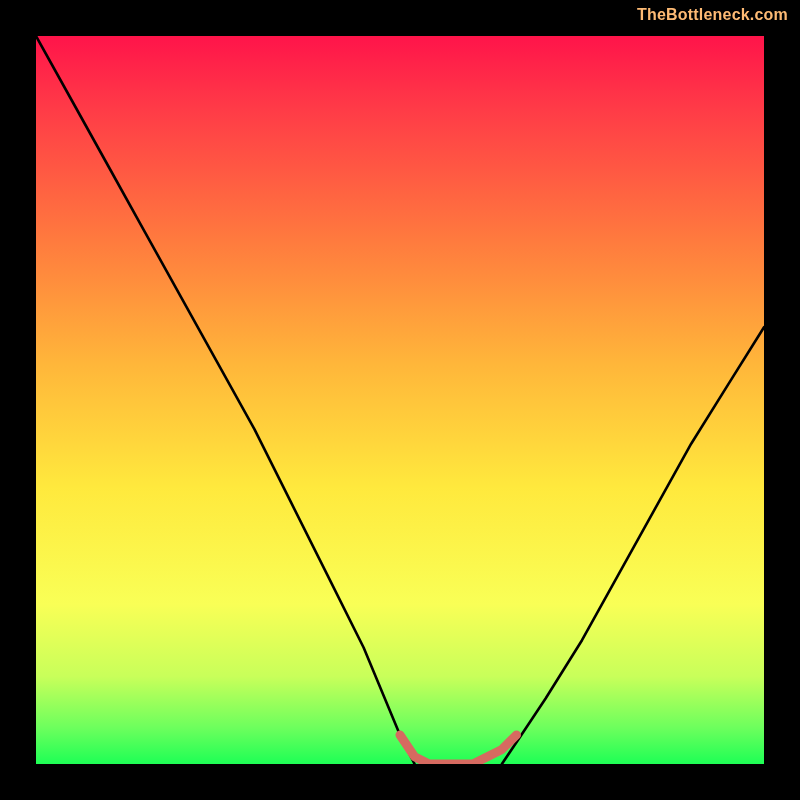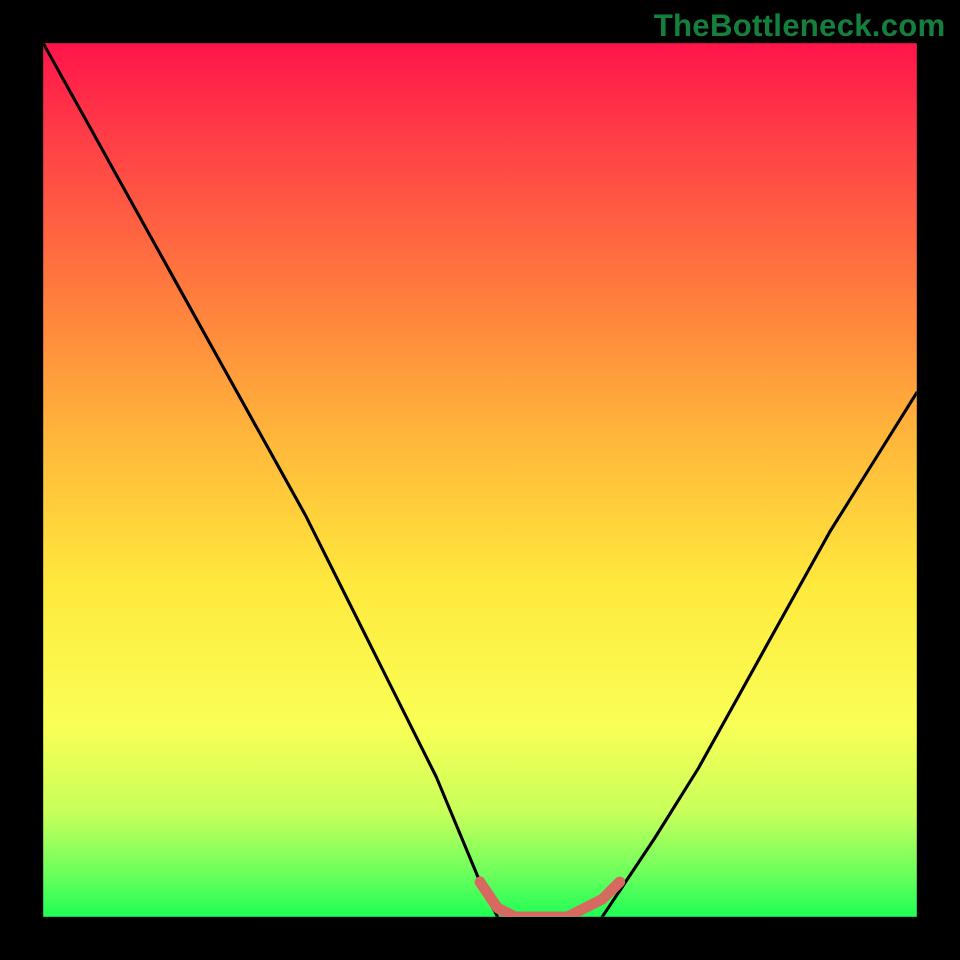--- a/index.html
+++ b/index.html
@@ -42,22 +42,22 @@
     position: absolute;
     left: 0;
     top: 0;
     width: 728px;
     height: 728px;
   }
   .watermark {
     position: absolute;
     top: 6px;
     right: 12px;
-    color: #15803d;
-    font-size: 26px;
+    color: #fdba74;
+    font-size: 16px;
     font-weight: 600;
     letter-spacing: 0.2px;
     user-select: none;
   }
 </style>
 </head>
 <body>
 
 <div class="frame">
 

